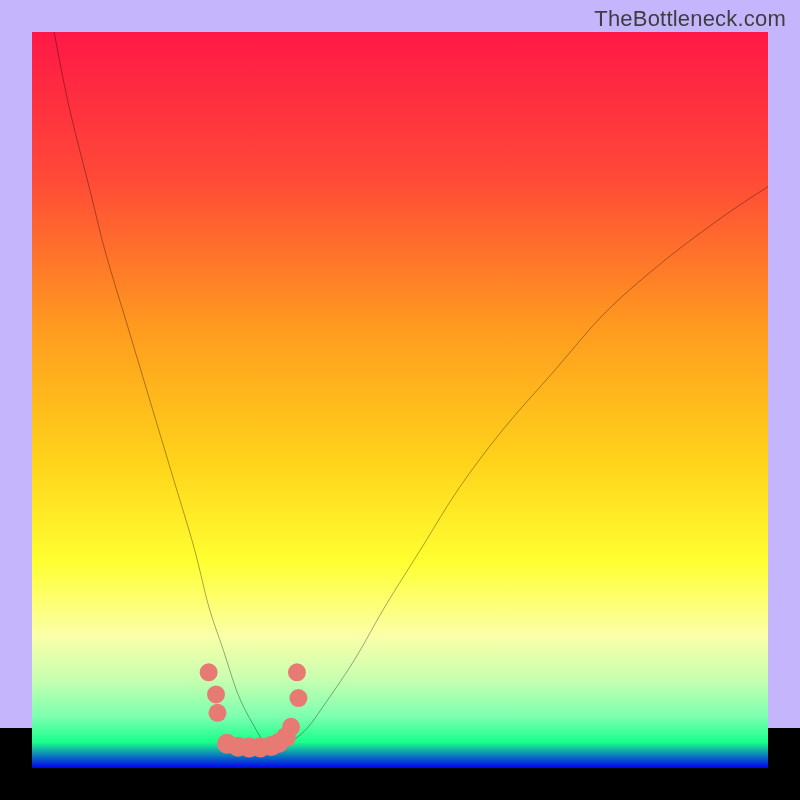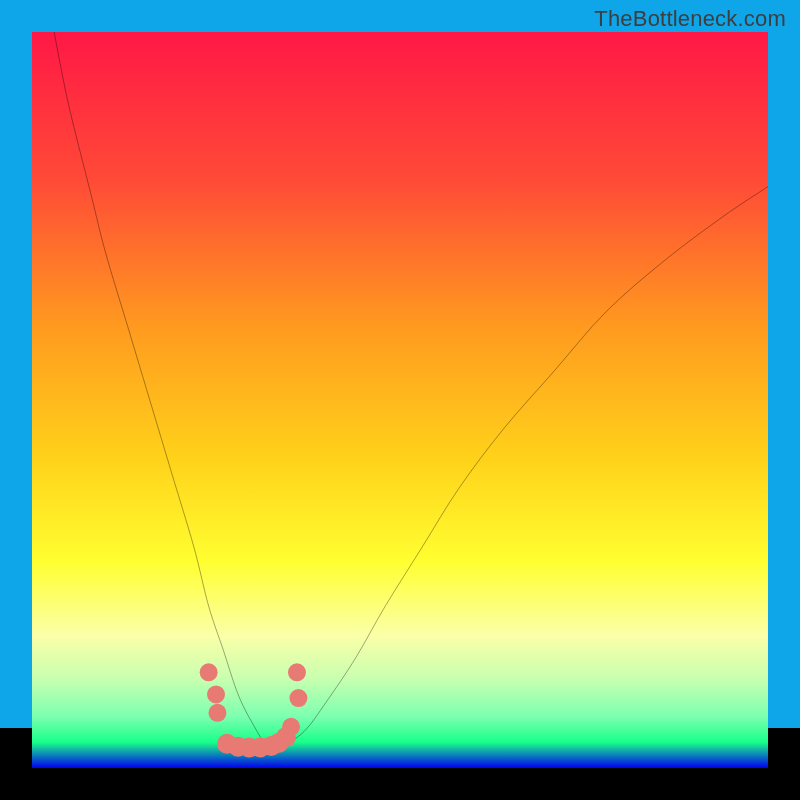--- a/index.html
+++ b/index.html
@@ -9,21 +9,21 @@
     height: 800px;
     background: #000;
     overflow: hidden;
   }
   .frame {
     position: absolute;
     left: 0;
     top: 0;
     width: 800px;
     height: 728px;
-    background: #0ea5e9;
+    background: #c4b5fd;
   }
   .plot {
     position: absolute;
     left: 32px;
     top: 32px;
     width: 736px;
     height: 736px;
   }
   .watermark {
     position: absolute;

